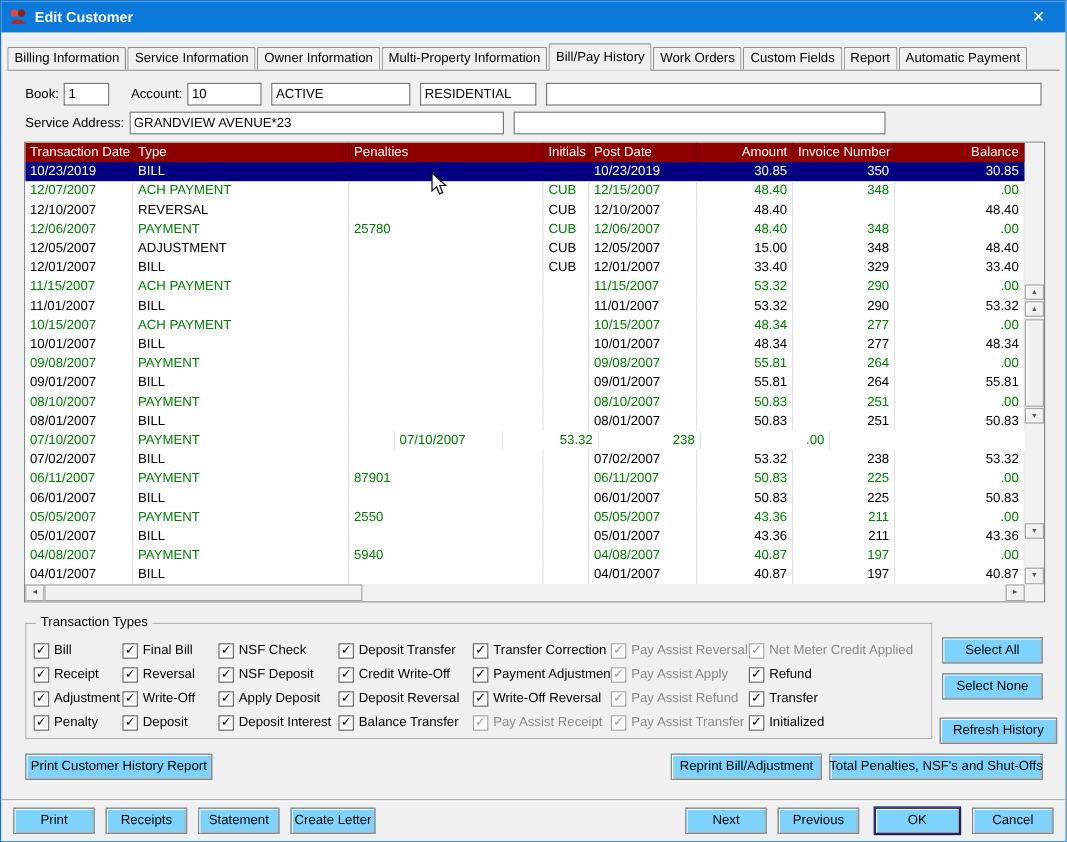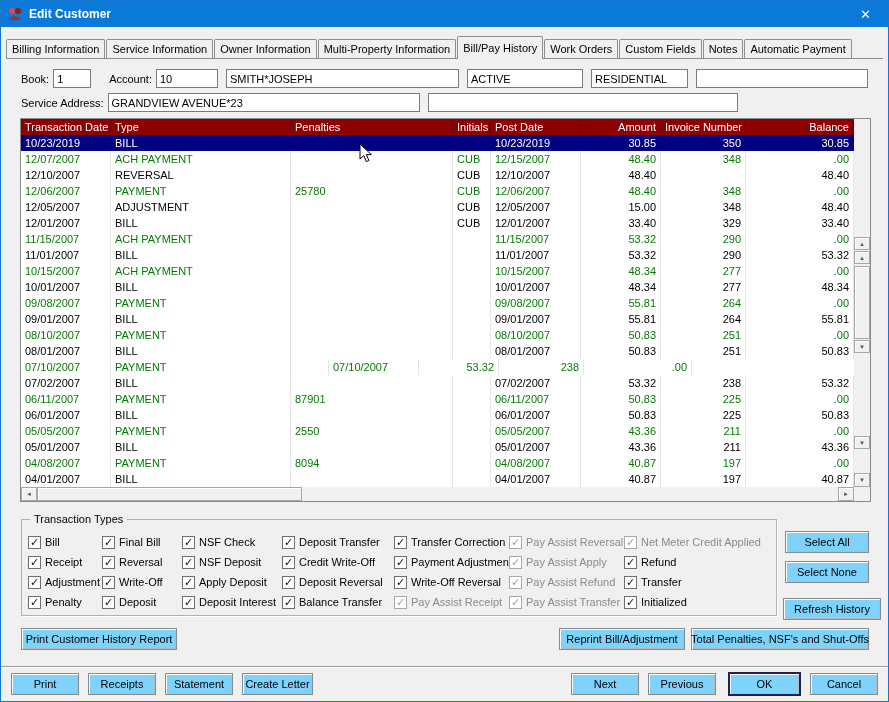--- a/index.html
+++ b/index.html
@@ -93,30 +93,29 @@
 
   <div class="tabline"></div>
   <div class="tabstrip">
       <div class="tab">Billing Information</div>
       <div class="tab">Service Information</div>
       <div class="tab">Owner Information</div>
       <div class="tab">Multi-Property Information</div>
       <div class="tab active">Bill/Pay History</div>
       <div class="tab">Work Orders</div>
       <div class="tab">Custom Fields</div>
-      <div class="tab">Notes</div>
+      <div class="tab">Report</div>
       <div class="tab">Automatic Payment</div>
     </div>
 
   <div class="frm row1">
     <label>Book:</label>
     <input class="inp w-book" value="1" style="">
     <label class="ml">Account:</label>
     <input class="inp w-acct" value="10" style="">
-    <input class="inp w-name" value="SMITH*JOSEPH" style="">
     <input class="inp w-status" value="ACTIVE" style="">
     <input class="inp w-type" value="RESIDENTIAL" style="">
     <input class="inp w-extra" value="" style="">
   </div>
 
   <div class="frm row2">
     <label>Service Address:</label>
     <input class="inp w-addr" value="GRANDVIEW AVENUE*23" style="">
     <input class="inp w-addr2" value="" style="">
   </div>
@@ -329,21 +328,21 @@
             <div class="cell c2"></div>
             <div class="cell c3"></div>
             <div class="cell c4">05/01/2007</div>
             <div class="cell c5">43.36</div>
             <div class="cell c6">211</div>
             <div class="cell c7">43.36</div>
           </div>
           <div class="grid-row green">
             <div class="cell c0">04/08/2007</div>
             <div class="cell c1">PAYMENT</div>
-            <div class="cell c2">8094</div>
+            <div class="cell c2">5940</div>
             <div class="cell c3"></div>
             <div class="cell c4">04/08/2007</div>
             <div class="cell c5">40.87</div>
             <div class="cell c6">197</div>
             <div class="cell c7">.00</div>
           </div>
           <div class="grid-row">
             <div class="cell c0">04/01/2007</div>
             <div class="cell c1">BILL</div>
             <div class="cell c2"></div>

